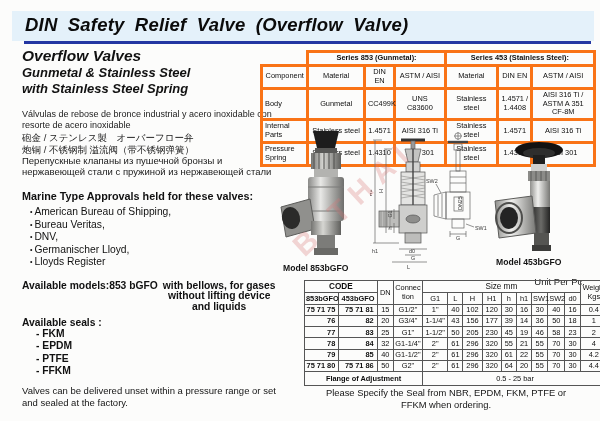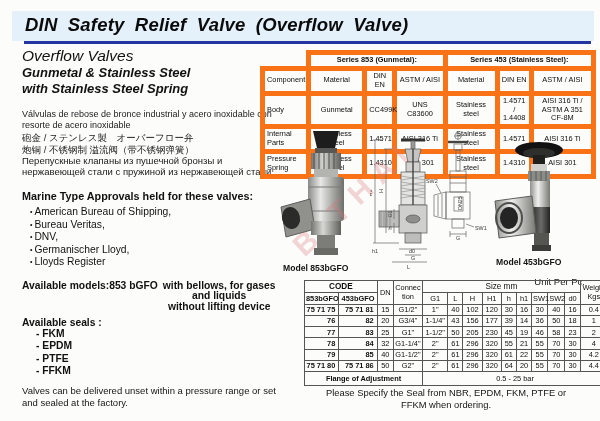--- a/index.html
+++ b/index.html
@@ -5,42 +5,42 @@
   html,body{margin:0;padding:0;background:#888;}
   .page{position:relative;width:600px;height:421px;background:#fcfcfb;overflow:hidden;
         font-family:"Liberation Sans",sans-serif;color:#111;}
   
   .title-band{position:absolute;left:12px;top:11px;width:582px;height:30px;background:#e4f1fa;}
   .page-title{position:absolute;left:25px;top:14px;font-size:18.5px;font-weight:bold;
       font-style:italic;color:#0b0b0b;word-spacing:5px;letter-spacing:.2px;white-space:nowrap;}
   .title-underline{position:absolute;left:24px;top:41px;width:567px;height:3px;background:#2336a2;}
   
   .left-col{position:absolute;left:22px;top:47px;width:256px;}
-  .h-overflow{font-size:15.5px;font-weight:normal;font-style:italic;margin:0;line-height:1.1;}
+  .h-overflow{font-size:15.5px;font-weight:bold;font-style:italic;margin:0;line-height:1.1;}
   .h-sub{font-size:13px;font-weight:bold;font-style:italic;margin:2px 0 0 0;line-height:1.08;}
   .desc-es{font-size:9px;margin-top:13px;line-height:1.25;color:#222;}
   .desc-cjk{font-size:9.5px;margin-top:1px;line-height:1.15;color:#1a1a1a;}
   .desc-ru{font-size:9.5px;line-height:1.14;color:#1a1a1a;}
   .marine-title{font-size:10.8px;font-weight:bold;margin-top:12px;}
   ul.approvals{list-style:none;margin:5px 0 0 8px;padding:0;font-size:10.3px;line-height:1.02;}
   ul.approvals li{margin:0 0 2px 0;}
   ul.approvals li::before{content:"•  ";font-size:7px;vertical-align:1px;}
   .models{display:flex;margin-top:13px;font-size:10.3px;font-weight:bold;line-height:1.05;}
   .models-label{white-space:nowrap;margin-right:5px;}
   .models-lines div{text-align:center;}
   .models-lines div:first-child{text-align:center;}
   .seals-title{font-size:10.3px;font-weight:bold;margin-top:4px;}
   ul.seals{list-style:none;margin:1px 0 0 14px;padding:0;font-size:10.3px;font-weight:bold;line-height:1.0;}
   ul.seals li{margin-bottom:2px;}
   .note{font-size:9.5px;margin-top:9px;line-height:1.25;color:#151515;width:258px;}
   
   table{border-collapse:collapse;}
   .mat-table{position:absolute;left:260px;top:50px;font-size:7.4px;line-height:1.2;
       table-layout:fixed;width:336px;}
-  .mat-table th,.mat-table td{border:5px solid #f97316;padding:1px 2px;text-align:center;
+  .mat-table th,.mat-table td{border:3px solid #f97316;padding:1px 2px;text-align:center;
       white-space:pre-line;font-weight:normal;color:#0e0e0e;}
   .mat-table .series-row th{font-weight:bold;}
   .mat-table .noborder{border:none;background:transparent;}
   .mat-table tbody td:first-child{text-align:left;}
   
   .fig{position:absolute;}
   .caption{position:absolute;font-size:8.6px;font-weight:bold;color:#141414;}
   .unit-label{position:absolute;left:470px;top:276px;width:115px;text-align:right;
       font-size:9.5px;color:#222;}
   .watermark{position:absolute;left:286px;top:238px;font-size:30px;font-weight:bold;
@@ -85,22 +85,22 @@
         <li>Bureau Veritas,</li>
         <li>DNV,</li>
         <li>Germanischer Lloyd,</li>
         <li>Lloyds Register</li>
       </ul>
 
     <div class="models">
       <span class="models-label">Available models:853 bGFO</span>
       <span class="models-lines">
         <div>with bellows, for gases</div>
+        <div>without lifting device</div>
         <div>and liquids</div>
-        <div>without lifting device</div>
       </span>
     </div>
 
     <div class="seals-title">Available seals :</div>
     <ul class="seals">
         <li>- FKM</li>
         <li>- EPDM</li>
         <li>- PTFE</li>
         <li>- FFKM</li>
       </ul>

